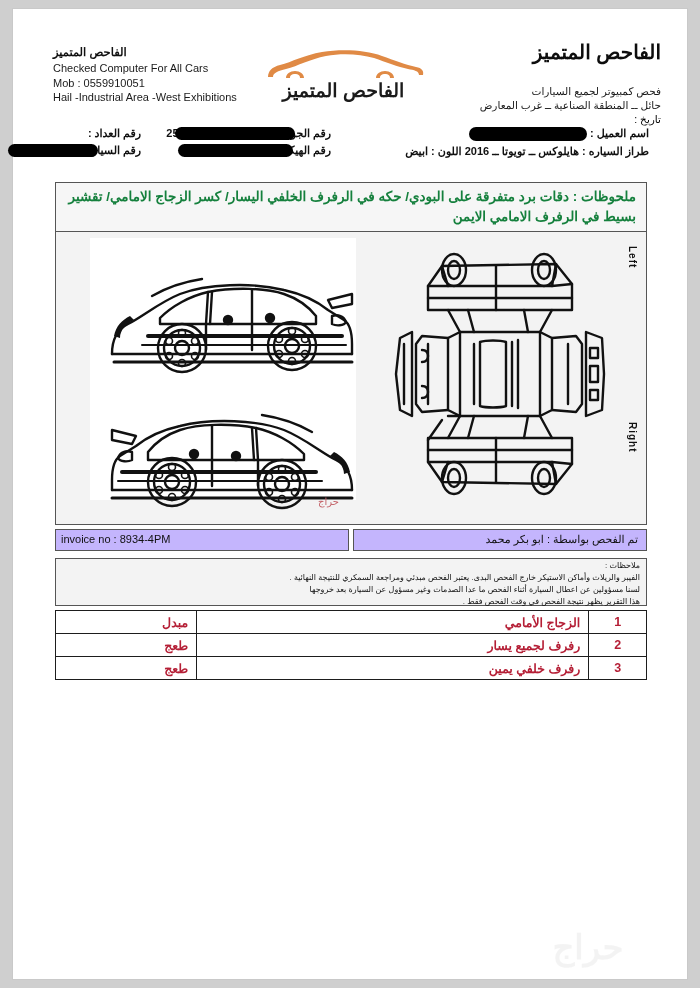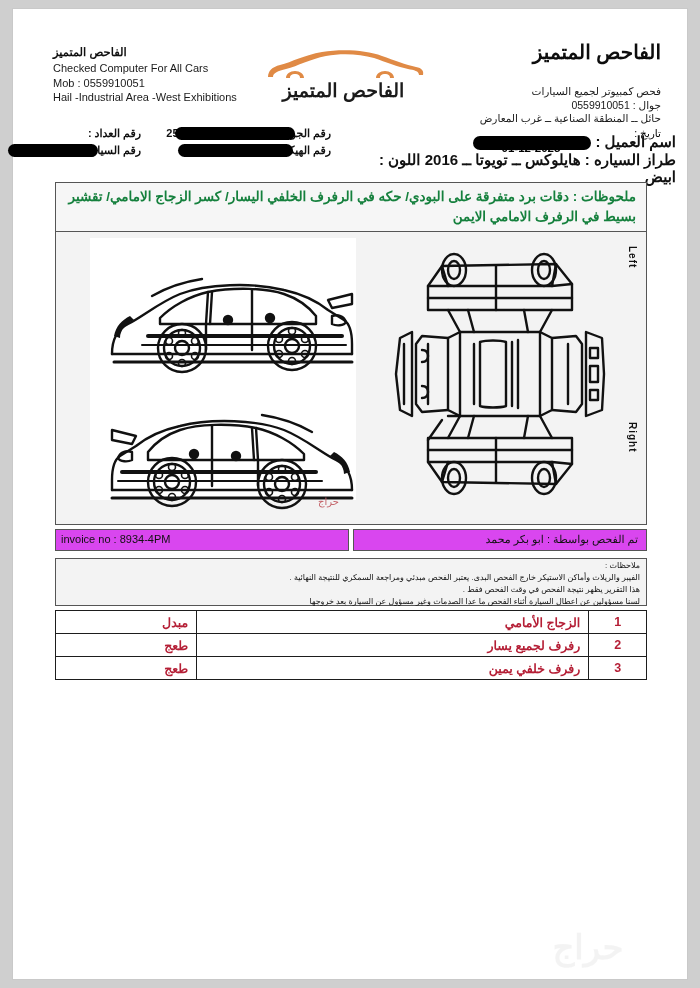--- a/index.html
+++ b/index.html
@@ -102,29 +102,28 @@
     font-size: 11.5px;
     font-weight: bold;
     direction: ltr;
     text-align: center;
     margin-top: 0px;
   }
 
   
   .cust {
     position: absolute;
-    right: 13px;
+    right: 40px;
     top: 116px;
     width: 300px;
     direction: rtl;
     text-align: right;
-    font-size: 15px;
+    font-size: 11px;
     font-weight: bold;
     color: #111;
-    margin-top: 8px;
   }
   .cust .row1 { height: 17px; line-height:17px; position: relative;}
   .cust .row2 { height: 17px; line-height:17px; margin-top:1px;}
   .redact {
     background: #000;
     border-radius: 9px;
     display: inline-block;
     vertical-align: middle;
   }
 
@@ -199,21 +198,21 @@
     left: 42px;
     top: 520px;
     width: 592px;
     height: 22px;
   }
   .inv-cell {
     position: absolute;
     top: 0;
     height: 22px;
     border: 1.5px solid #555;
-    background: #d946ef;
+    background: #c4b5fd;
     box-sizing: border-box;
     font-size: 11px;
     line-height: 19px;
     color: #111;
   }
   .inv-left {
     left: 0;
     width: 294px;
     text-align: left;
     padding-left: 5px;
@@ -309,24 +308,20 @@
           <path d="M12 30 C12 24, 16 20, 24 18 C36 15, 48 8, 66 5 C86 2, 110 3, 126 9 C138 13, 150 18, 160 20 C166 21, 168 24, 167 28 L163 28 C163 24, 158 23, 152 22 C142 20, 130 15, 118 11 C104 7, 86 6, 70 9 C54 12, 42 19, 30 22 C22 24, 17 26, 17 30 Z" fill="#e08a45"></path>
           <path d="M30 31 C30 27, 34 24, 39 24 C44 24, 48 27, 48 31 L44 31 C44 28, 42 27, 39 27 C36 27, 34 28, 34 31 Z" fill="#e08a45"></path>
           <path d="M120 31 C120 27, 124 24, 129 24 C134 24, 138 27, 138 31 L134 31 C134 28, 132 27, 129 27 C126 27, 124 28, 124 31 Z" fill="#e08a45"></path>
         </svg>
         <div class="logo-text">الفاحص المتميز</div>
       </div>
 
       <div class="hdr-right">
         <div class="title">الفاحص المتميز</div>
         <div class="sub">فحص كمبيوتر لجميع السيارات</div>
-        <div class="line">
-          <span>جوال :</span>
-          <span>0559910051</span>
-        </div>
         <div class="line">حائل ــ المنطقة الصناعية ــ غرب المعارض</div>
         <div class="datelbl">تاريخ :</div>
         <div class="dateval">01-12-2025</div>
       </div>
 
       <div class="cust">
         <div class="row1">
           <span>اسم العميل :</span>
           <span class="redact" style="width:118px;height:14px;"></span>
         </div>
@@ -512,22 +507,22 @@
     </div>
 
     <div class="inv-row">
       <div class="inv-cell inv-left">invoice no : 8934-4PM</div>
       <div class="inv-cell inv-right">تم الفحص بواسطة : ابو بكر محمد</div>
     </div>
 
     <div class="disc-box">
       <div>ملاحظات :</div>
       <div>الفيبر والريلات وأماكن الاستيكر خارج الفحص البدى. يعتبر الفحص مبدئي ومراجعة السمكري للنتيجة النهائية .</div>
+      <div>لسنا مسؤولين عن اعطال السيارة أثناء الفحص ما عدا الصدمات وغير مسؤول عن السيارة بعد خروجها</div>
       <div>هذا التقرير يظهر نتيجة الفحص في وقت الفحص فقط .</div>
-      <div>لسنا مسؤولين عن اعطال السيارة أثناء الفحص ما عدا الصدمات وغير مسؤول عن السيارة بعد خروجها</div>
     </div>
 
     <table class="find-table">
       <tbody>
         <tr>
           <td class="col-state">مبدل</td>
           <td class="col-part">الزجاج الأمامي</td>
           <td class="col-num">1</td>
         </tr>
         <tr>

